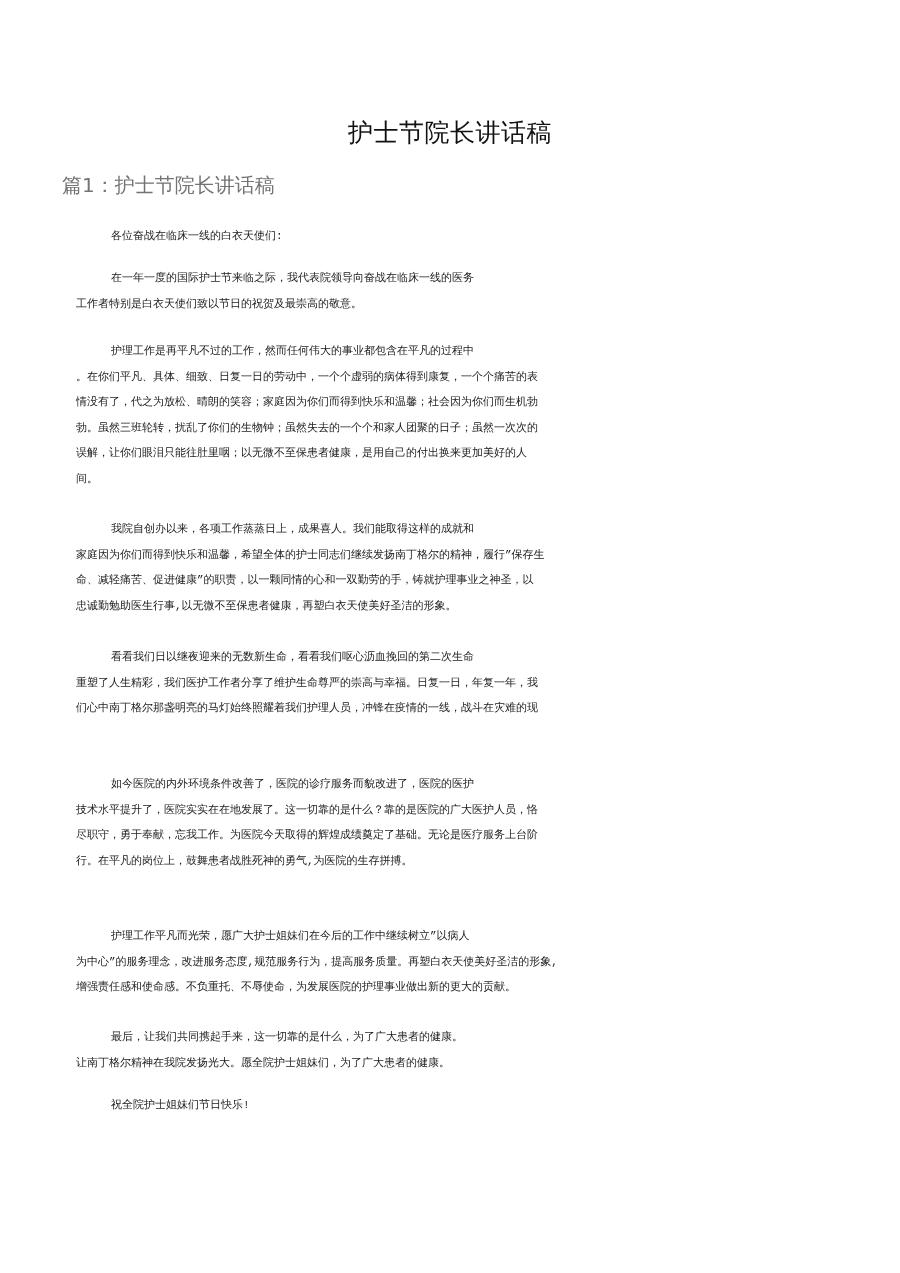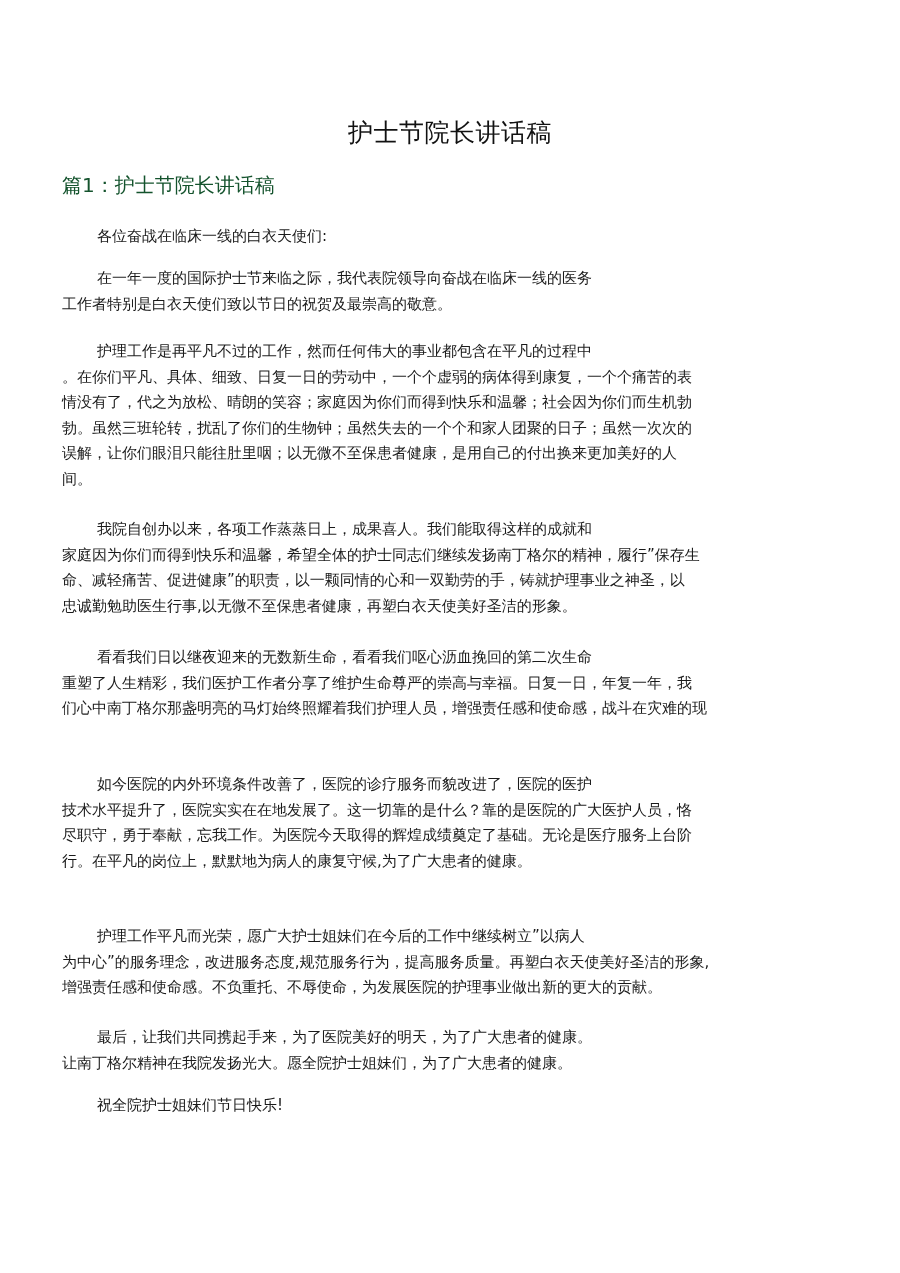--- a/index.html
+++ b/index.html
@@ -1,22 +1,22 @@
 <!DOCTYPE html>
 <html><head>
 <meta charset="utf-8">
 <style>
   html, body { margin: 0; padding: 0; background: #ffffff; }
   body { width: 900px; height: 1273px; position: relative; overflow: hidden;
          font-family: "DejaVu Sans", "Liberation Sans", sans-serif; color: #1a1a1a; }
   .page { position: absolute; left: 0; top: 0; width: 771px; height: 1273px; }
   .title { position: absolute; top: 116px; left: 0; width: 900px; text-align: center;
            font-size: 25px; letter-spacing: 0.5px; color: #111; }
-  .subtitle { position: absolute; top: 172px; left: 62px; font-size: 20px; color: #14532d; }
-  .para { position: absolute; left: 62px; width: 780px; font-size: 15px; line-height: 25.5px; }
+  .subtitle { position: absolute; top: 172px; left: 62px; font-size: 20px; color: #737373; }
+  .para { position: absolute; left: 76px; width: 780px; font-size: 11px; line-height: 25.5px; font-family: Liberation Mono, monospace; }
   .line { white-space: nowrap; display: block; }
   .line.first { padding-left: 35px; }
 </style>
 </head>
 <body>
 
 <div class="page">
   <div class="title">护士节院长讲话稿</div>
   <div class="subtitle">篇1：护士节院长讲话稿</div>
 
@@ -41,37 +41,37 @@
   <div class="para" style="top:517px">
     <span class="line first">我院自创办以来，各项工作蒸蒸日上，成果喜人。我们能取得这样的成就和</span>
     <span class="line">家庭因为你们而得到快乐和温馨，希望全体的护士同志们继续发扬南丁格尔的精神，履行”保存生</span>
     <span class="line">命、减轻痛苦、促进健康”的职责，以一颗同情的心和一双勤劳的手，铸就护理事业之神圣，以</span>
     <span class="line">忠诚勤勉助医生行事,以无微不至保患者健康，再塑白衣天使美好圣洁的形象。</span>
   </div>
 
   <div class="para" style="top:645px">
     <span class="line first">看看我们日以继夜迎来的无数新生命，看看我们呕心沥血挽回的第二次生命</span>
     <span class="line">重塑了人生精彩，我们医护工作者分享了维护生命尊严的崇高与幸福。日复一日，年复一年，我</span>
-    <span class="line">们心中南丁格尔那盏明亮的马灯始终照耀着我们护理人员，增强责任感和使命感，战斗在灾难的现</span>
+    <span class="line">们心中南丁格尔那盏明亮的马灯始终照耀着我们护理人员，冲锋在疫情的一线，战斗在灾难的现</span>
   </div>
 
   <div class="para" style="top:772px">
     <span class="line first">如今医院的内外环境条件改善了，医院的诊疗服务而貌改进了，医院的医护</span>
     <span class="line">技术水平提升了，医院实实在在地发展了。这一切靠的是什么？靠的是医院的广大医护人员，恪</span>
     <span class="line">尽职守，勇于奉献，忘我工作。为医院今天取得的辉煌成绩奠定了基础。无论是医疗服务上台阶</span>
-    <span class="line">行。在平凡的岗位上，默默地为病人的康复守候,为了广大患者的健康。</span>
+    <span class="line">行。在平凡的岗位上，鼓舞患者战胜死神的勇气,为医院的生存拼搏。</span>
   </div>
 
   <div class="para" style="top:924px">
     <span class="line first">护理工作平凡而光荣，愿广大护士姐妹们在今后的工作中继续树立”以病人</span>
     <span class="line">为中心”的服务理念，改进服务态度,规范服务行为，提高服务质量。再塑白衣天使美好圣洁的形象,</span>
     <span class="line">增强责任感和使命感。不负重托、不辱使命，为发展医院的护理事业做出新的更大的贡献。</span>
   </div>
 
   <div class="para" style="top:1025px">
-    <span class="line first">最后，让我们共同携起手来，为了医院美好的明天，为了广大患者的健康。</span>
+    <span class="line first">最后，让我们共同携起手来，这一切靠的是什么，为了广大患者的健康。</span>
     <span class="line">让南丁格尔精神在我院发扬光大。愿全院护士姐妹们，为了广大患者的健康。</span>
   </div>
 
   <div class="para" style="top:1093px">
     <span class="line first">祝全院护士姐妹们节日快乐!</span>
   </div>
 </div>
 
 </body></html>

